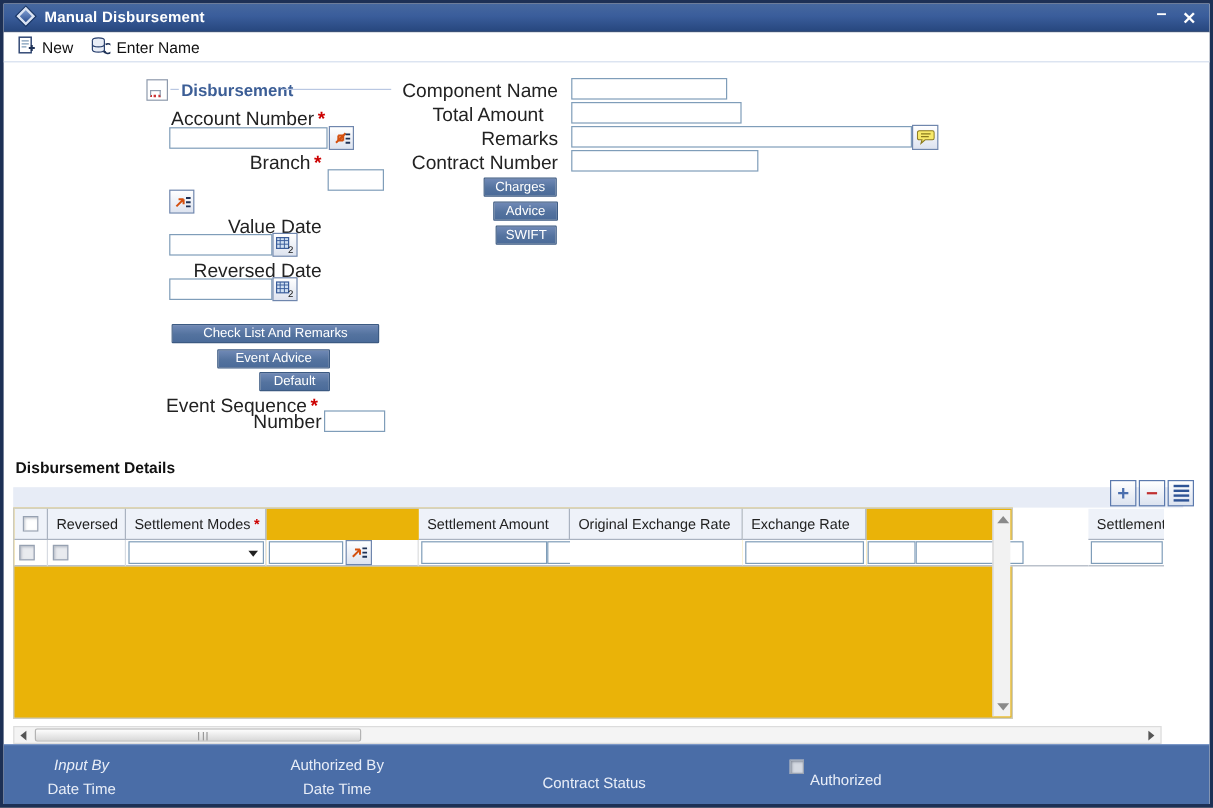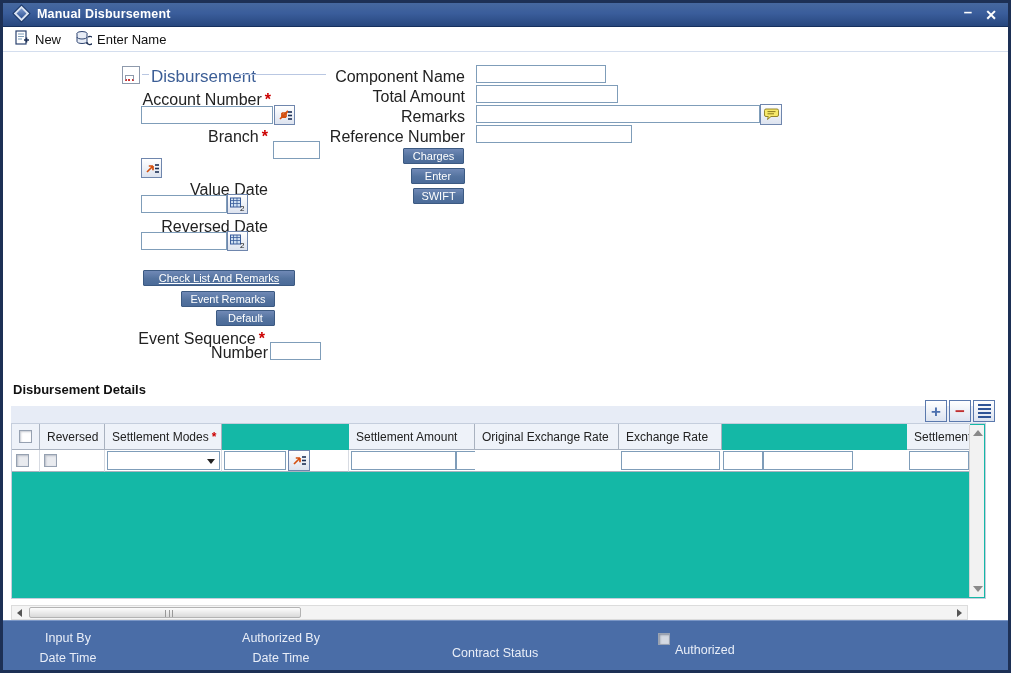--- a/index.html
+++ b/index.html
@@ -29,39 +29,39 @@
 
   
   .lbl { font-size:16px; color:#222; text-align:right; white-space:nowrap; }
   .req { color:#cc0000; font-weight:bold; margin-left:3px; }
   .txt { position:absolute; border:1px solid #7f9db9; background:#fff; height:18px; font-size:12px;
     padding:0 3px; font-family:"Liberation Sans", sans-serif; }
   .icon-btn { position:absolute; width:21px; height:20px; background:linear-gradient(#ffffff,#dde3ef);
     border:1px solid #6f86ad; display:flex; align-items:center; justify-content:center; cursor:pointer; }
 
   
-  .grp-title { font-size:17px; font-weight:normal; color:#3c5e96; }
+  .grp-title { font-size:14px; font-weight:bold; color:#3c5e96; }
   .grp-line { height:1px; background:#b9c7e2; }
 
   
   .sbtn { position:absolute; background:linear-gradient(#7089b6,#54739f 55%,#4b6b99);
     border:1px solid #3c5a82; color:#fff; font-size:11px; text-align:center; cursor:pointer;
     display:flex; align-items:center; justify-content:center; border-radius:1px;
     font-family:"Liberation Sans", sans-serif; }
 
   
   .cb { position:absolute; width:13px; height:13px; background:#fff; border:1px solid #96a1b1;
     box-shadow:inset 1px 1px 2px rgba(90,100,120,.35); cursor:pointer; }
   .cb-grey { background:#e9ebef; }
 
   
   .grid-band { left:8px; top:403px; width:975px; height:17px; background:#e7ecf6; }
   .grid-toolbtn { position:absolute; width:22px; height:22px; background:linear-gradient(#ffffff,#dce3f0);
     border:1px solid #5b79ad; cursor:pointer; display:flex; align-items:center; justify-content:center; }
-  .grid-wrap { left:8px; top:420px; width:975px; height:176px; background:#14b8a6; border:1px solid #c5cedd; }
+  .grid-wrap { left:8px; top:420px; width:833px; height:176px; background:#eab308; border:1px solid #c5cedd; }
   .hcell { position:absolute; top:0; height:26px; background:#eef2f9; border-right:1px solid #a9b2c0;
     border-bottom:1px solid #a9b2c0; font-size:12px; color:#222; display:flex; align-items:center;
     padding-left:7px; white-space:nowrap; overflow:hidden; }
   .rcell { position:absolute; top:26px; height:22px; background:#fff; border-right:1px solid #d7dbe2;
     border-bottom:1px solid #aab2bf; }
   .fake-select { position:absolute; border:1px solid #7f9db9; background:#fff; height:19px; cursor:pointer; }
   .dd-arrow { position:absolute; right:4px; top:7px; width:0; height:0;
     border-left:4px solid transparent; border-right:4px solid transparent; border-top:5px solid #222; }
 
   
@@ -164,49 +164,49 @@
   <div class="abs lbl" style="left:100px; top:215px; width:165px;">Reversed Date</div>
   <input class="txt" style="left: 138px; top: 229px; width: 86px;">
   <div class="icon-btn cal" style="left:224px; top:228px;">
     <svg width="15" height="14" viewBox="0 0 15 14">
         <rect x="0.5" y="1" width="10" height="9" fill="#cfe0f2" stroke="#3a5d9b"></rect>
         <path d="M0.5 3.5 h10 M3.5 1 v9 M7 1 v9 M0.5 6.5 h10" stroke="#3a5d9b" stroke-width=".8"></path>
         <text x="10" y="13.5" font-size="8" font-family="Liberation Sans, sans-serif" fill="#111">2</text>
       </svg>
   </div>
 
-  <div class="sbtn" style="left:140px; top:267px; width:152px; height:16px;text-decoration:underline;">Check List And Remarks</div>
-  <div class="sbtn" style="left:178px; top:288px; width:94px; height:16px;">Event Remarks</div>
+  <div class="sbtn" style="left:140px; top:267px; width:173px; height:16px;">Check List And Remarks</div>
+  <div class="sbtn" style="left:178px; top:288px; width:94px; height:16px;">Event Advice</div>
   <div class="sbtn" style="left:213px; top:307px; width:59px; height:16px;">Default</div>
 
   <div class="abs lbl" style="left:100px; top:327px; width:162px;"><span>Event Sequence</span><span class="req">*</span></div>
   <div class="abs lbl" style="left:100px; top:341px; width:165px;">Number</div>
   <input class="txt" style="left: 267px; top: 339px; width: 51px;">
 
   <div class="abs lbl" style="left:300px; top:65px; width:162px;">Component Name</div>
   <input class="txt" style="left: 473px; top: 62px; width: 130px;">
 
-  <div class="abs lbl" style="left:300px; top:85px; width:162px;">Total Amount</div>
+  <div class="abs lbl" style="left:288px; top:85px; width:162px;">Total Amount</div>
   <input class="txt" style="left: 473px; top: 82px; width: 142px;">
 
   <div class="abs lbl" style="left:300px; top:105px; width:162px;">Remarks</div>
   <input class="txt" style="left: 473px; top: 102px; width: 284px;">
   <div class="icon-btn balloon" style="left:757px; top:101px; width:22px; height:21px;">
     <svg width="15" height="13" viewBox="0 0 15 13">
         <path d="M2 1 h11 a1.5 1.5 0 0 1 1.5 1.5 v4.5 a1.5 1.5 0 0 1 -1.5 1.5 h-6 l-3.5 3 l.8-3 h-2.3 a1.5 1.5 0 0 1 -1.5 -1.5 v-4.5 a1.5 1.5 0 0 1 1.5 -1.5 z" fill="#f7e96a" stroke="#8a7a1e" stroke-width=".9"></path>
         <line x1="3.5" y1="3.6" x2="11.5" y2="3.6" stroke="#8a7a1e"></line>
         <line x1="3.5" y1="5.8" x2="10" y2="5.8" stroke="#8a7a1e"></line>
       </svg>
   </div>
 
-  <div class="abs lbl" style="left:300px; top:125px; width:162px;">Reference Number</div>
+  <div class="abs lbl" style="left:300px; top:125px; width:162px;">Contract Number</div>
   <input class="txt" style="left: 473px; top: 122px; width: 156px;">
 
   <div class="sbtn" style="left:400px; top:145px; width:61px; height:16px;">Charges</div>
-  <div class="sbtn" style="left:408px; top:165px; width:54px; height:16px;">Enter</div>
+  <div class="sbtn" style="left:408px; top:165px; width:54px; height:16px;">Advice</div>
   <div class="sbtn" style="left:410px; top:185px; width:51px; height:16px;">SWIFT</div>
 
   <div class="abs" style="left:10px; top:379px; font-size:13px; font-weight:bold; color:#111;">Disbursement Details</div>
 
   <div class="abs grid-band"></div>
 
   <div class="grid-toolbtn" style="left:922px; top:397px;">
     <span style="color:#4b6fae; font-weight:bold; font-size:17px; line-height:17px;">+</span>
   </div>
   <div class="grid-toolbtn" style="left:946px; top:397px;">
@@ -282,21 +282,21 @@
 
   <div class="abs hscroll">
     <div class="sb-arrow" style="left:5px; top:3px; border-top:4px solid transparent; border-bottom:4px solid transparent; border-right:5px solid #555;"></div>
     <div class="hthumb">
         <div class="grip"></div>
       </div>
     <div class="sb-arrow" style="right:5px; top:3px; border-top:4px solid transparent; border-bottom:4px solid transparent; border-left:5px solid #555;"></div>
   </div>
 
   <div class="abs footer">
-    <div class="ftext" style="left:20px; top:10px; width:90px; text-align:center;">Input By</div>
+    <div class="ftext" style="left:20px; top:10px; width:90px; text-align:center;font-style:italic;">Input By</div>
     <div class="ftext" style="left:20px; top:30px; width:90px; text-align:center;">Date Time</div>
     <div class="ftext" style="left:228px; top:10px; width:100px; text-align:center;">Authorized By</div>
     <div class="ftext" style="left:228px; top:30px; width:100px; text-align:center;">Date Time</div>
     <div class="ftext" style="left:449px; top:9px;margin-top:16px;">Contract Status</div>
     <div class="abs" style="left:655px; top:12px; width:12px; height:12px; background:#d4d9e2; border:1px solid #9aa3b2; box-shadow:inset 1px 1px 2px rgba(60,70,90,.5);"></div>
     <div class="ftext" style="left:672px; top:12px;margin-top:10px;">Authorized</div>
   </div>
 
 </div>
 

